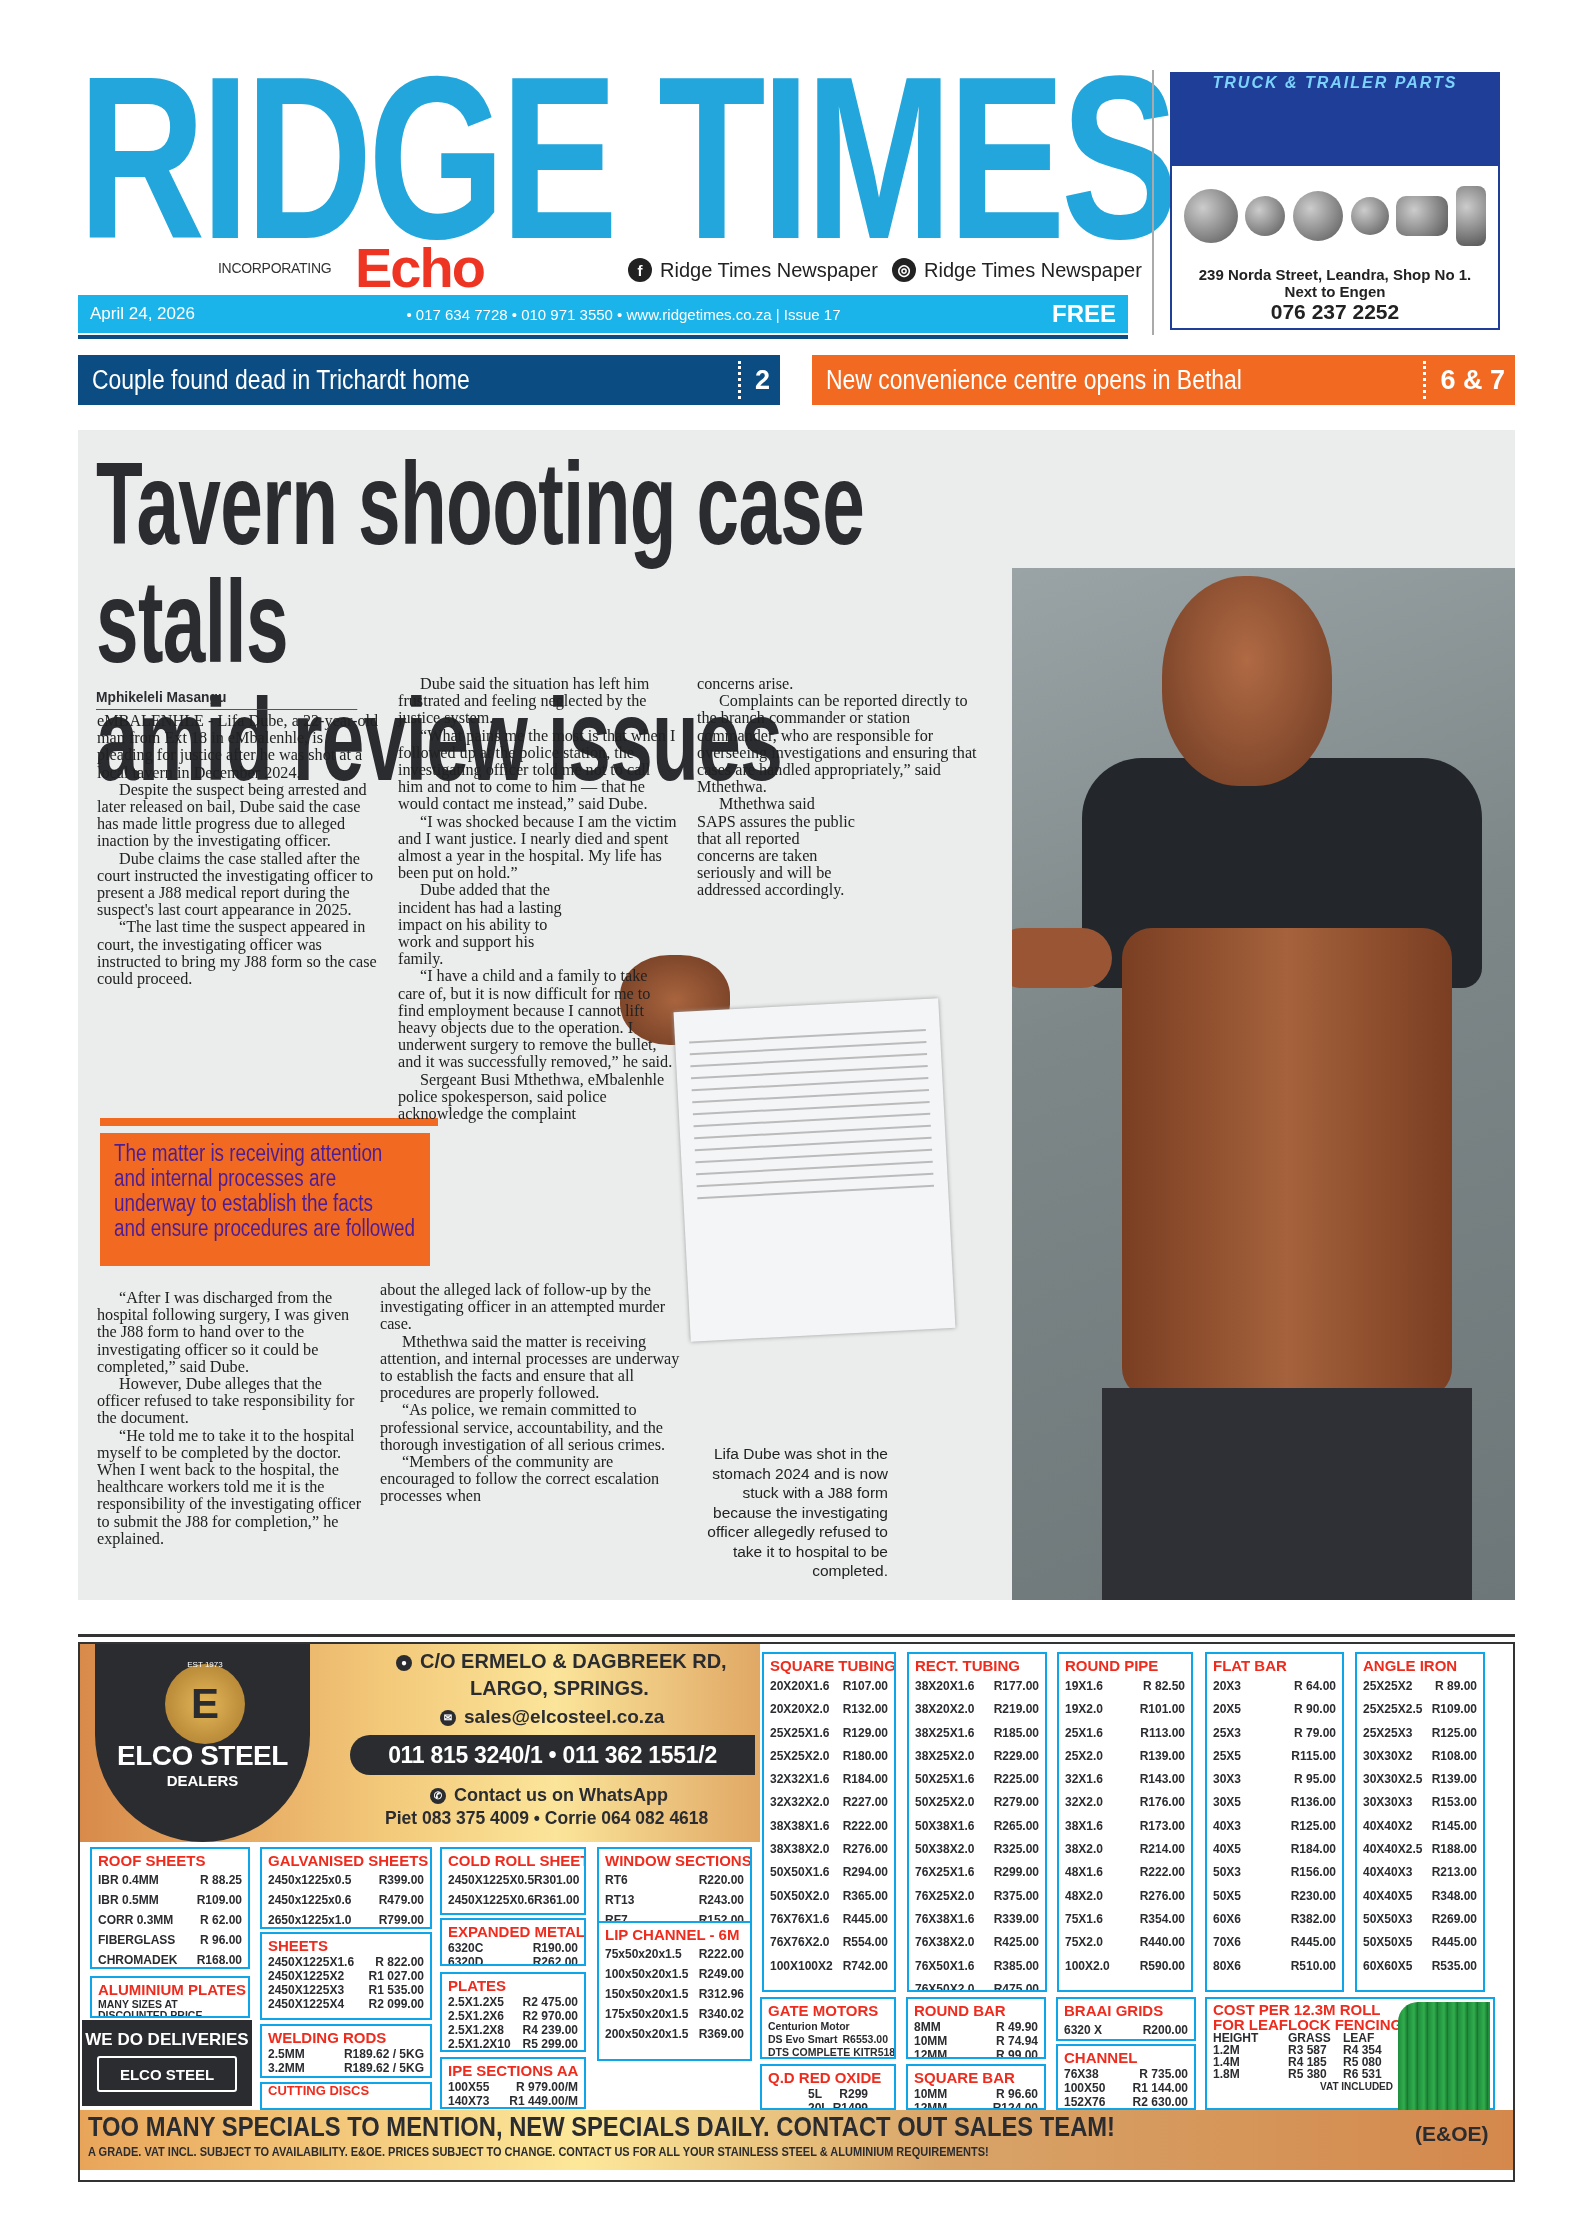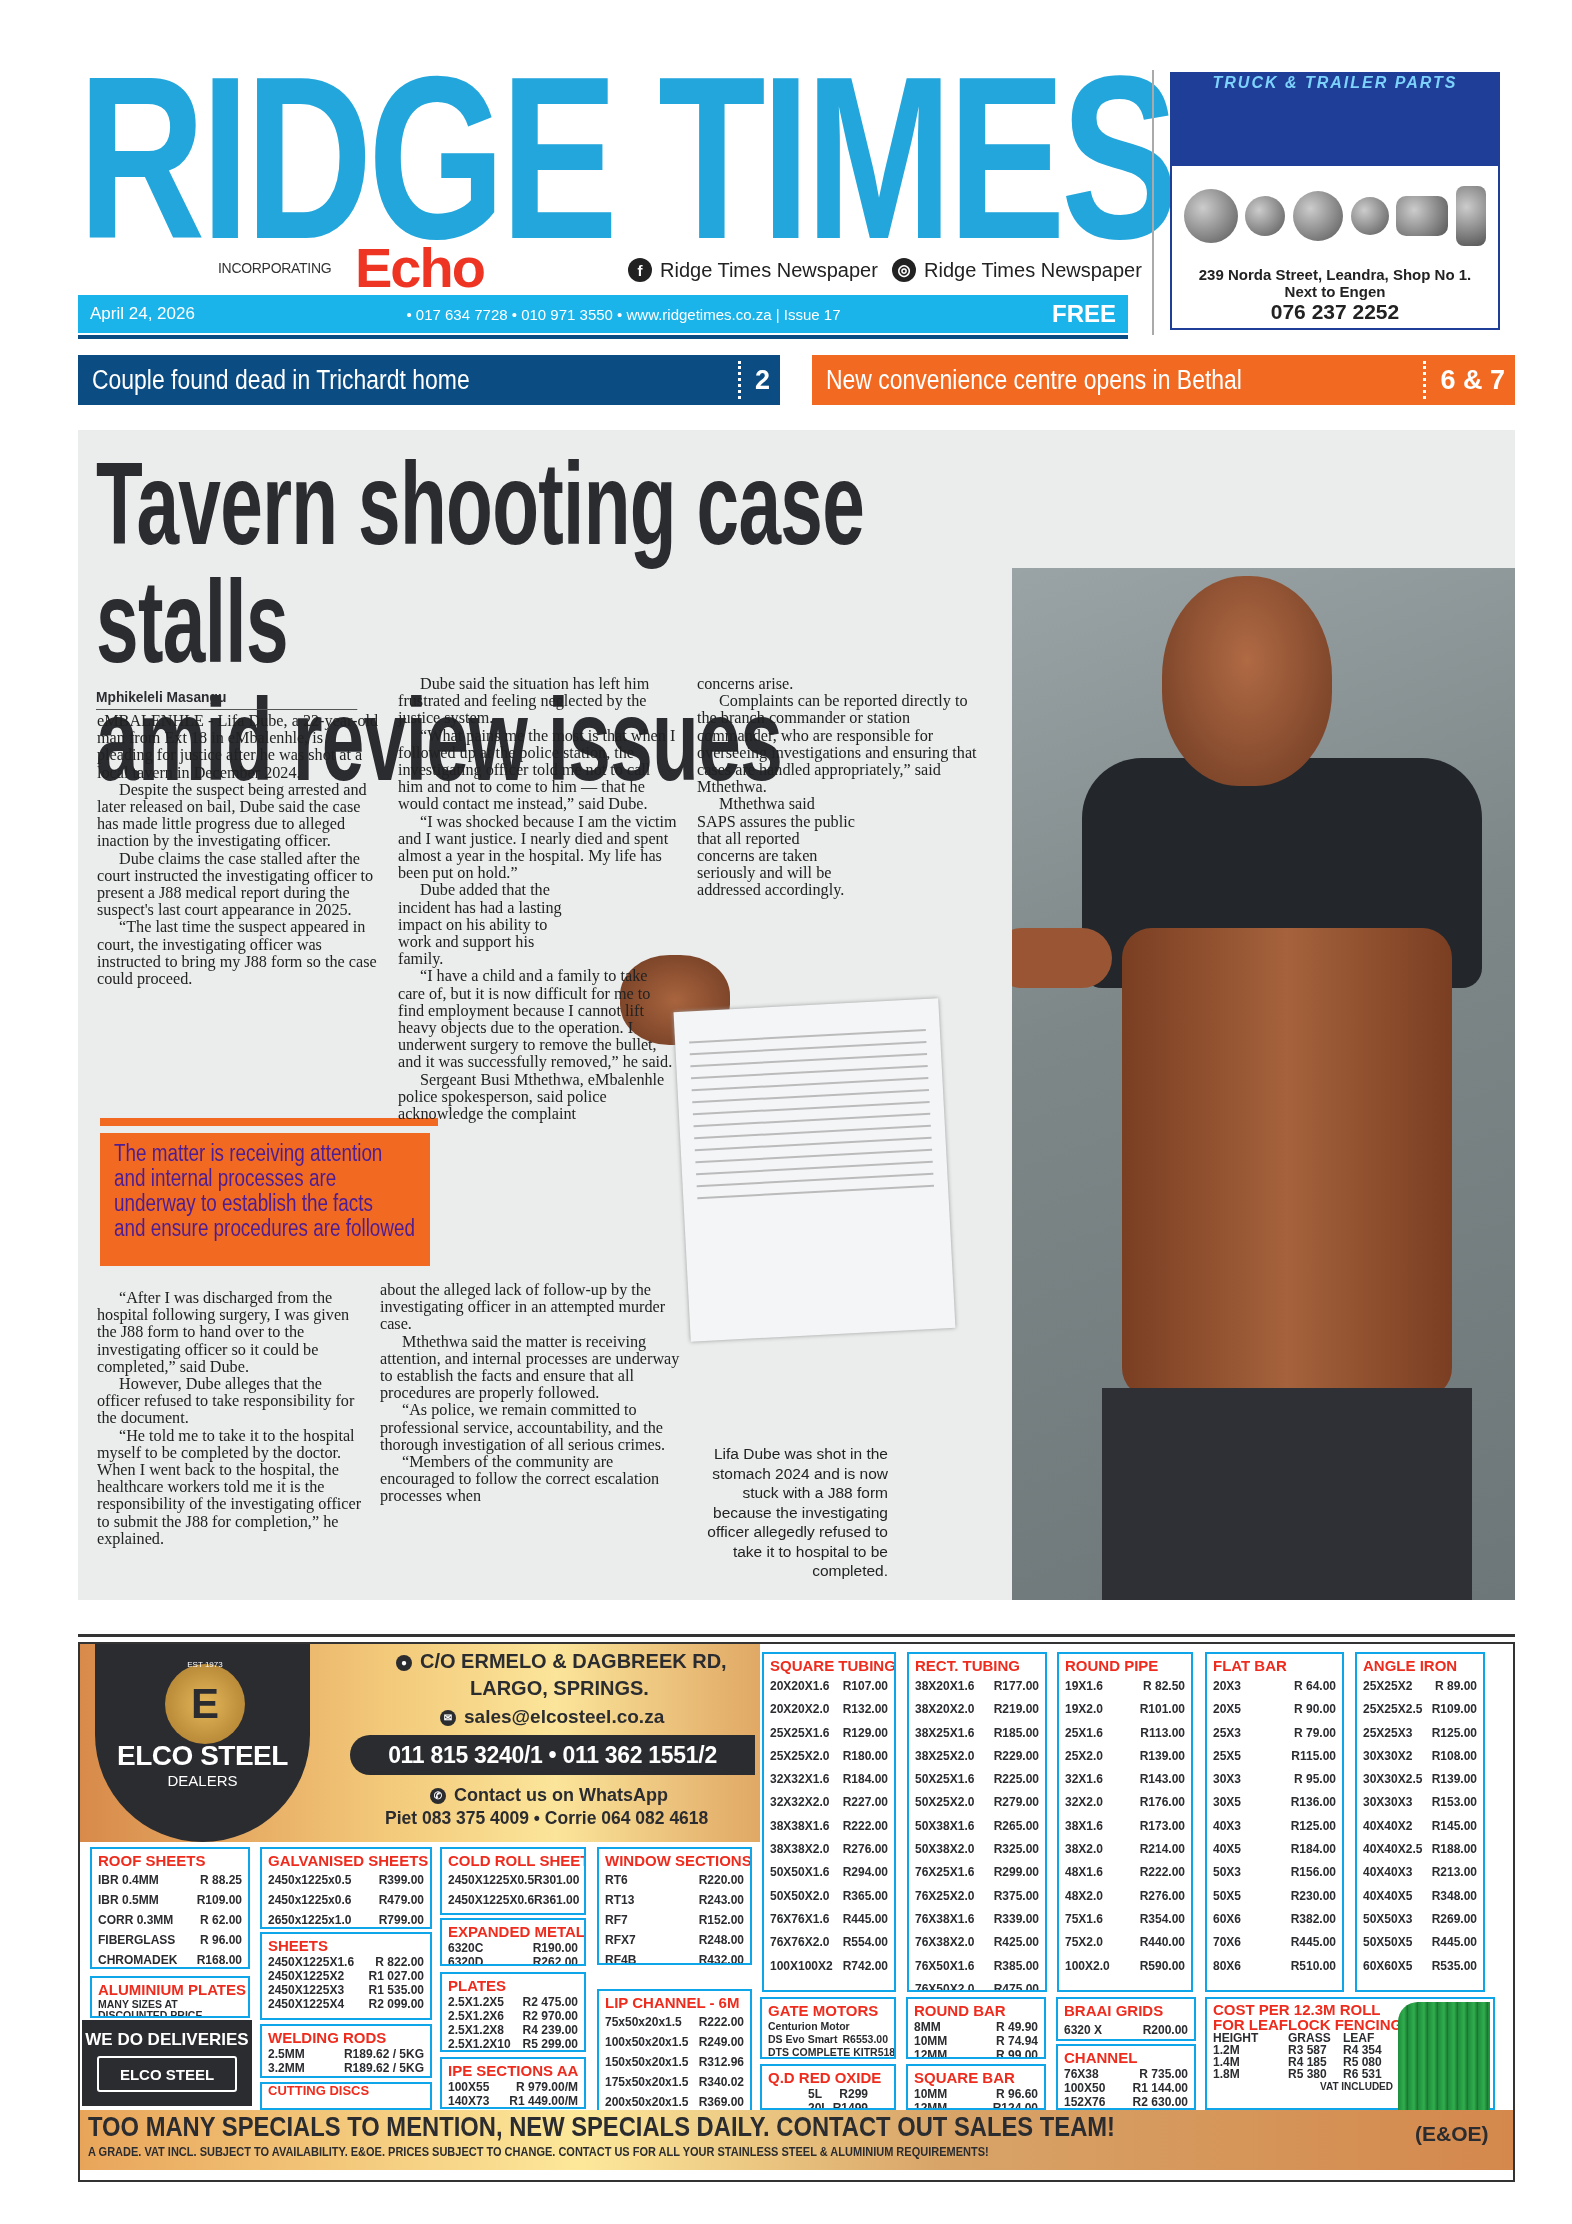--- a/index.html
+++ b/index.html
@@ -64,21 +64,21 @@
   #caption{left:690px;top:1444px;width:198px;text-align:right;font-size:15.5px;line-height:19.5px;color:#222}
 
   
   #ad-rule{left:78px;top:1634px;width:1437px;height:3px;background:#333}
   #ad{left:78px;top:1642px;width:1437px;height:540px;border:2px solid #333;background:#fff}
   #elco-hero{left:80px;top:1644px;width:680px;height:198px;background:linear-gradient(90deg,#d88a4a 0%,#f3c97a 45%,#fbe59a 70%,#e0a865 100%)}
   #elco-badge{left:95px;top:1644px;width:215px;height:198px;background:#2b2c30;border-radius:0 0 110px 110px}
   #elco-coin{left:165px;top:1664px;width:80px;height:80px;border-radius:50%;background:radial-gradient(circle,#e4b75a,#a8782a);color:#2b2c30;font-weight:900;font-size:42px;display:flex;align-items:center;justify-content:center}
   #elco-est{left:170px;top:1660px;width:70px;text-align:center;font-size:8px;color:#fff}
   #elco-name{left:105px;top:1740px;width:195px;text-align:center;color:#fff;font-weight:900;font-size:28px;letter-spacing:-.5px}
-  #elco-dealers{left:105px;top:1772px;width:195px;text-align:center;color:#fff;font-weight:normal;font-size:15px}
+  #elco-dealers{left:105px;top:1772px;width:195px;text-align:center;color:#fff;font-weight:bold;font-size:15px}
   .hero-line{color:#2b2c30;font-weight:bold;white-space:nowrap}
   #hero-addr1{left:396px;top:1650px;font-size:20px}
   #hero-addr2{left:470px;top:1677px;font-size:20px}
   #hero-email{left:440px;top:1706px;font-size:19px}
   #hero-phones{left:350px;top:1735px;width:405px;height:40px;background:#2b2c30;color:#fff;border-radius:20px 0 0 20px;font-size:23px;font-weight:900;display:flex;align-items:center;justify-content:center;letter-spacing:-.3px}
   #hero-wa{left:430px;top:1785px;font-size:18px}
   #hero-contacts{left:385px;top:1808px;font-size:17.5px}
   .pin{display:inline-block;width:16px;height:16px;border-radius:50%;background:#2b2c30;color:#fff;font-size:10px;text-align:center;line-height:16px;margin-right:8px;vertical-align:middle}
 
   .box{position:absolute;border:2px solid #0ea5e9;background:#fff;padding:3px 6px;font-weight:bold;font-size:12px;color:#2b2c30;line-height:14px;overflow:hidden}
@@ -702,21 +702,21 @@
       <div class="row">
         <span>RFX7</span>
         <span>R248.00</span>
       </div>
       <div class="row">
         <span>RF4B</span>
         <span>R432.00</span>
       </div>
     </div>
 </div>
-<div class="box med" style="left:597px;top:1989px;width:155px;height:140px">
+<div class="box med" style="left:597px;top:1921px;width:155px;height:140px">
   <h4>LIP CHANNEL - 6M</h4>
   <div class="rows" style="line-height:22px">
       <div class="row">
         <span>75x50x20x1.5</span>
         <span>R222.00</span>
       </div>
       <div class="row">
         <span>100x50x20x1.5</span>
         <span>R249.00</span>
       </div>

